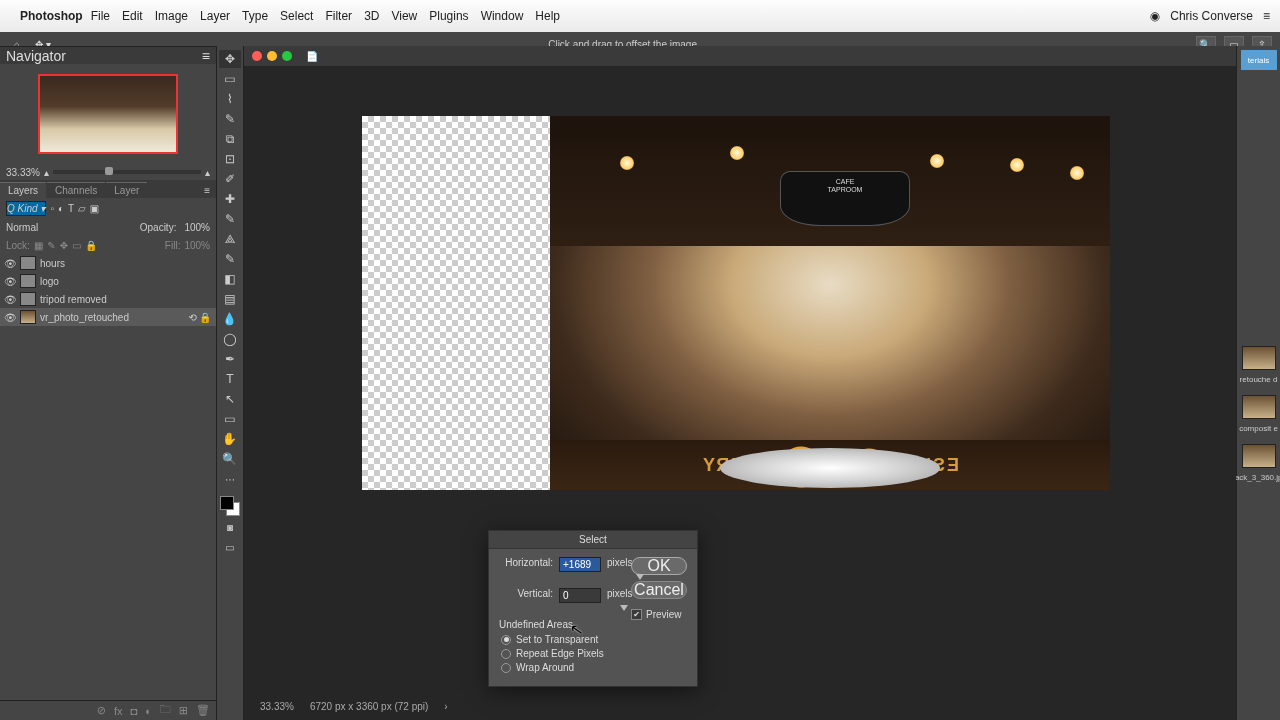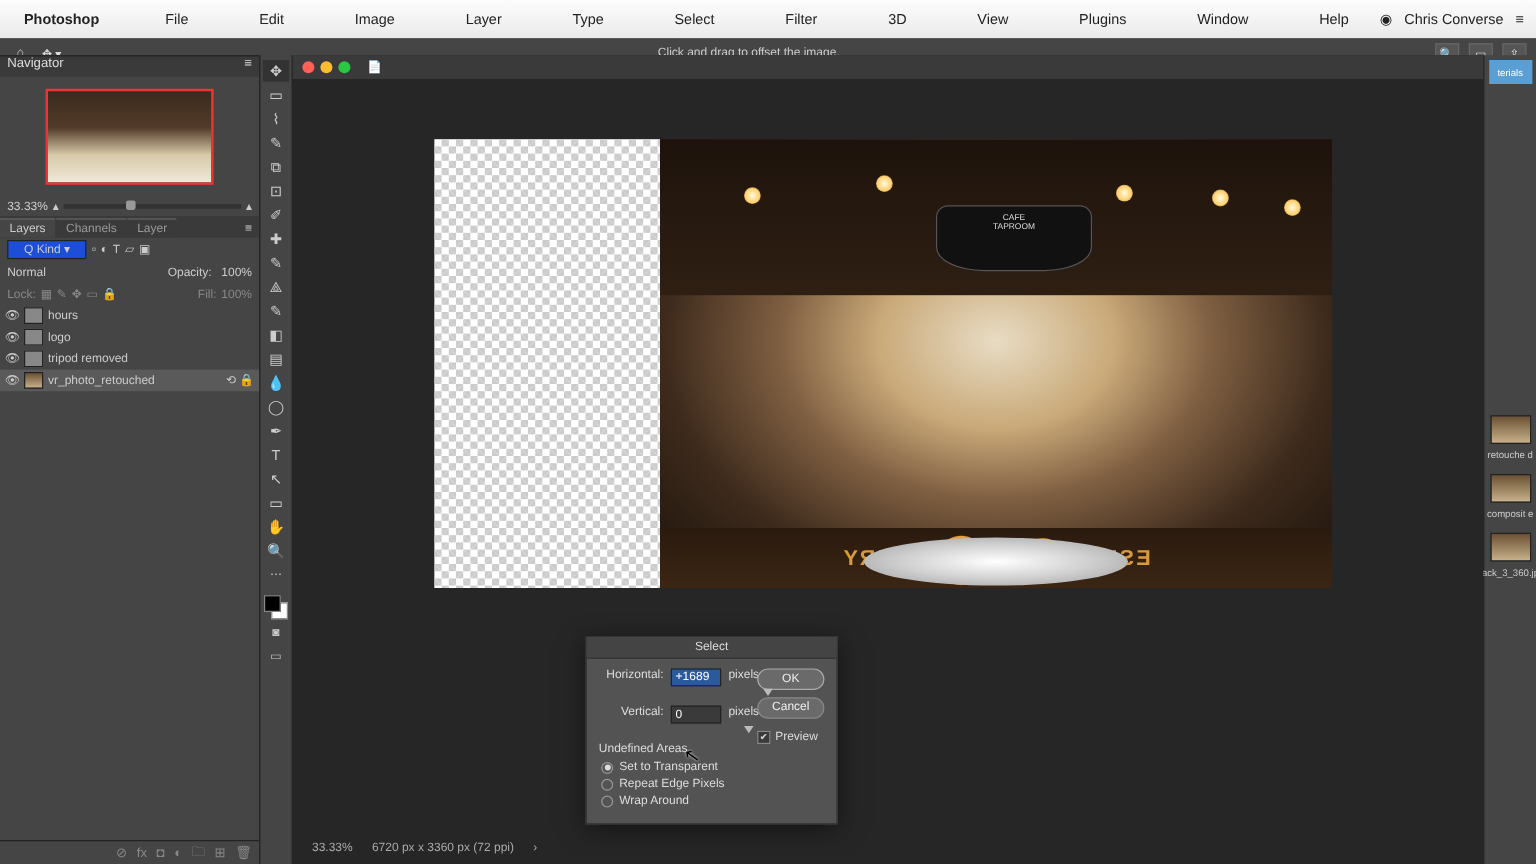--- a/index.html
+++ b/index.html
@@ -2,51 +2,51 @@
 <html><head>
 <meta charset="utf-8">
 <style>
 * { margin: 0; padding: 0; box-sizing: border-box; font-family: -apple-system, "Helvetica Neue", Arial, sans-serif; }
 body { background: #323232; width: 1280px; height: 720px; overflow: hidden; position: relative; color: #ccc; font-size: 11px; }
 
 
 .menubar { height: 20px; background: linear-gradient(#fdfdfd,#eaeaea); display: flex; align-items: center; padding: 16px 10px; color: #222; font-size: 12px; }
 .menubar .apple { font-size: 14px; margin-right: 10px; }
 .menubar .app-name { font-weight: 600; margin-right: 8px; }
-.menubar .m-item { margin-right: 12px; margin-left: 47px; }
+.menubar .m-item { margin-right: 12px; }
 .menubar .spacer { flex: 1; }
 .menubar .right { display: flex; align-items: center; gap: 10px; }
 .menubar .cc-icon { font-size: 12px; }
 
 
 .optbar { height: 26px; background: #454545; display: flex; align-items: center; padding: 0 8px; gap: 8px; font-size: 10px; color: #ddd; border-bottom: 1px solid #222; }
 .optbar .home-icon, .optbar .move-icon { width: 18px; text-align: center; }
 .optbar .hint { flex: 1; text-align: center; color: #ccc; }
 .optbar .rbtn { width: 20px; height: 18px; background: #555; border: 1px solid #666; display: flex; align-items: center; justify-content: center; }
 
 
 .main { position: absolute; top: 46px; left: 0; right: 0; bottom: 0; display: flex; }
 
 
 .leftcol { width: 216px; background: #454545; display: flex; flex-direction: column; }
-.panel-head { height: 18px; background: #3a3a3a; display: flex; align-items: flex-start; padding: 0 6px; font-size: 11px; color: #ddd; border-top: 1px solid #222; }
+.panel-head { height: 18px; background: #3a3a3a; display: flex; align-items: center; padding: 0 6px; font-size: 14px; color: #ddd; border-top: 1px solid #222; }
 .panel-head .pmenu { margin-left: auto; }
 .nav-body { height: 100px; padding: 6px; display: flex; justify-content: center; align-items: center; }
 .nav-thumb { width: 140px; height: 80px; border: 2px solid #e33; background: linear-gradient(180deg,#3b2a1f 0%,#523b29 40%,#d8c9a8 70%,#efe9da 100%); position: relative; }
 .nav-foot { height: 16px; padding: 0 6px; display: flex; align-items: center; font-size: 10px; gap: 4px; }
 .nav-foot .slider { flex: 1; height: 4px; background: #333; position: relative; }
 .nav-foot .slider .knob { position: absolute; left: 35%; top: -3px; width: 8px; height: 8px; background: #999; border-radius: 2px; }
 
 .tabs { height: 18px; background: #3a3a3a; display: flex; align-items: flex-end; font-size: 10px; }
 .tab { padding: 2px 8px; background: #454545; border-top: 1px solid #666; margin-right: 1px; }
 .tab.inactive { background: #3a3a3a; color: #999; }
 .tabs .pmenu { margin-left: auto; padding: 2px 6px; }
 
 .layer-opts { height: 20px; display: flex; align-items: center; gap: 4px; padding: 0 6px; font-size: 10px; }
-.layer-opts .sel { background: #1d4ed8; padding: 1px 13px; border: 1px solid #222; }
+.layer-opts .sel { background: #0369a1; padding: 1px 0; border: 1px solid #222; font-style: italic; }
 .layer-opts2 { height: 18px; display: flex; align-items: center; gap: 8px; padding: 0 6px; font-size: 10px; }
 .layer-opts3 { height: 18px; display: flex; align-items: center; gap: 4px; padding: 0 6px; font-size: 10px; color: #888; }
 
 .layers-list { flex: 1; }
 .layer-row { height: 18px; display: flex; align-items: center; gap: 4px; padding: 0 4px; font-size: 10px; }
 .layer-row.sel { background: #5a5a5a; }
 .eye { width: 12px; text-align: center; }
 .lthumb { width: 16px; height: 14px; background: #888; border: 1px solid #222; }
 .lthumb.img { background: linear-gradient(#6b5133,#c8b08a); }
 .lfoot { height: 20px; border-top: 1px solid #222; display: flex; align-items: center; justify-content: flex-end; gap: 8px; padding: 0 6px; color: #888; font-size: 11px; }
@@ -92,21 +92,21 @@
 .dialog { position: absolute; left: 488px; top: 530px; width: 210px; background: #535353; border: 1px solid #333; box-shadow: 0 4px 20px rgba(0,0,0,.5); font-size: 10px; color: #ddd; }
 .dialog .titlebar { height: 18px; background: #444; text-align: center; line-height: 18px; font-size: 10px; border-bottom: 1px solid #333; }
 .dialog .body { padding: 8px 10px 10px 10px; position: relative; }
 .dialog .row { display: flex; gap: 6px; margin-bottom: 6px; }
 .dialog .row label { width: 54px; text-align: right; }
 .dialog .row input[type=text] { width: 42px; background: #3a3a3a; border: 1px solid #222; color: #fff; font-size: 10px; padding: 1px 3px; }
 .dialog .row input.hl { background: #2a5a9c; }
 .dialog .slider-mini { height: 6px; margin: -2px 0 6px 60px; position: relative; }
 .dialog .slider-mini .tri { position: absolute; left: 60%; top: -2px; width: 0; height: 0; border-left: 4px solid transparent; border-right: 4px solid transparent; border-top: 6px solid #bbb; }
 .dialog .btns { position: absolute; right: 10px; top: 8px; display: flex; flex-direction: column; gap: 6px; }
-.dialog .btn { width: 56px; height: 18px; background: #6a6a6a; border: 1px solid #888; border-radius: 9px; text-align: center; line-height: 16px; font-size: 10px; color: #eee; }
+.dialog .btn { width: 56px; height: 18px; background: #6a6a6a; border: 1px solid #888; border-radius: 9px; text-align: center; line-height: 16px; font-size: 16px; color: #eee; }
 .dialog .btn.primary { background: #6a6a6a; border-color: #aaa; }
 .dialog .chk { display: flex; align-items: center; gap: 4px; margin-top: 4px; }
 .dialog .chkbox { width: 11px; height: 11px; background: #3a3a3a; border: 1px solid #888; display: flex; align-items: center; justify-content: center; font-size: 8px; color: #ddd; }
 .dialog .group-label { margin-top: 6px; margin-bottom: 4px; }
 .dialog .radio-row { display: flex; align-items: center; gap: 5px; margin-bottom: 3px; padding-left: 2px; }
 .dialog .radio { width: 10px; height: 10px; border: 1px solid #999; border-radius: 50%; display: flex; align-items: center; justify-content: center; }
 .dialog .radio.on::after { content: ""; width: 5px; height: 5px; background: #ddd; border-radius: 50%; }
 .cursor { position: absolute; left: 570px; top: 620px; font-size: 16px; color: #000; transform: rotate(-10deg); pointer-events: none; }
 .cursor::before { content: "↖"; color: #000; text-shadow: 0 0 2px #fff; font-size: 16px; }
 </style>

